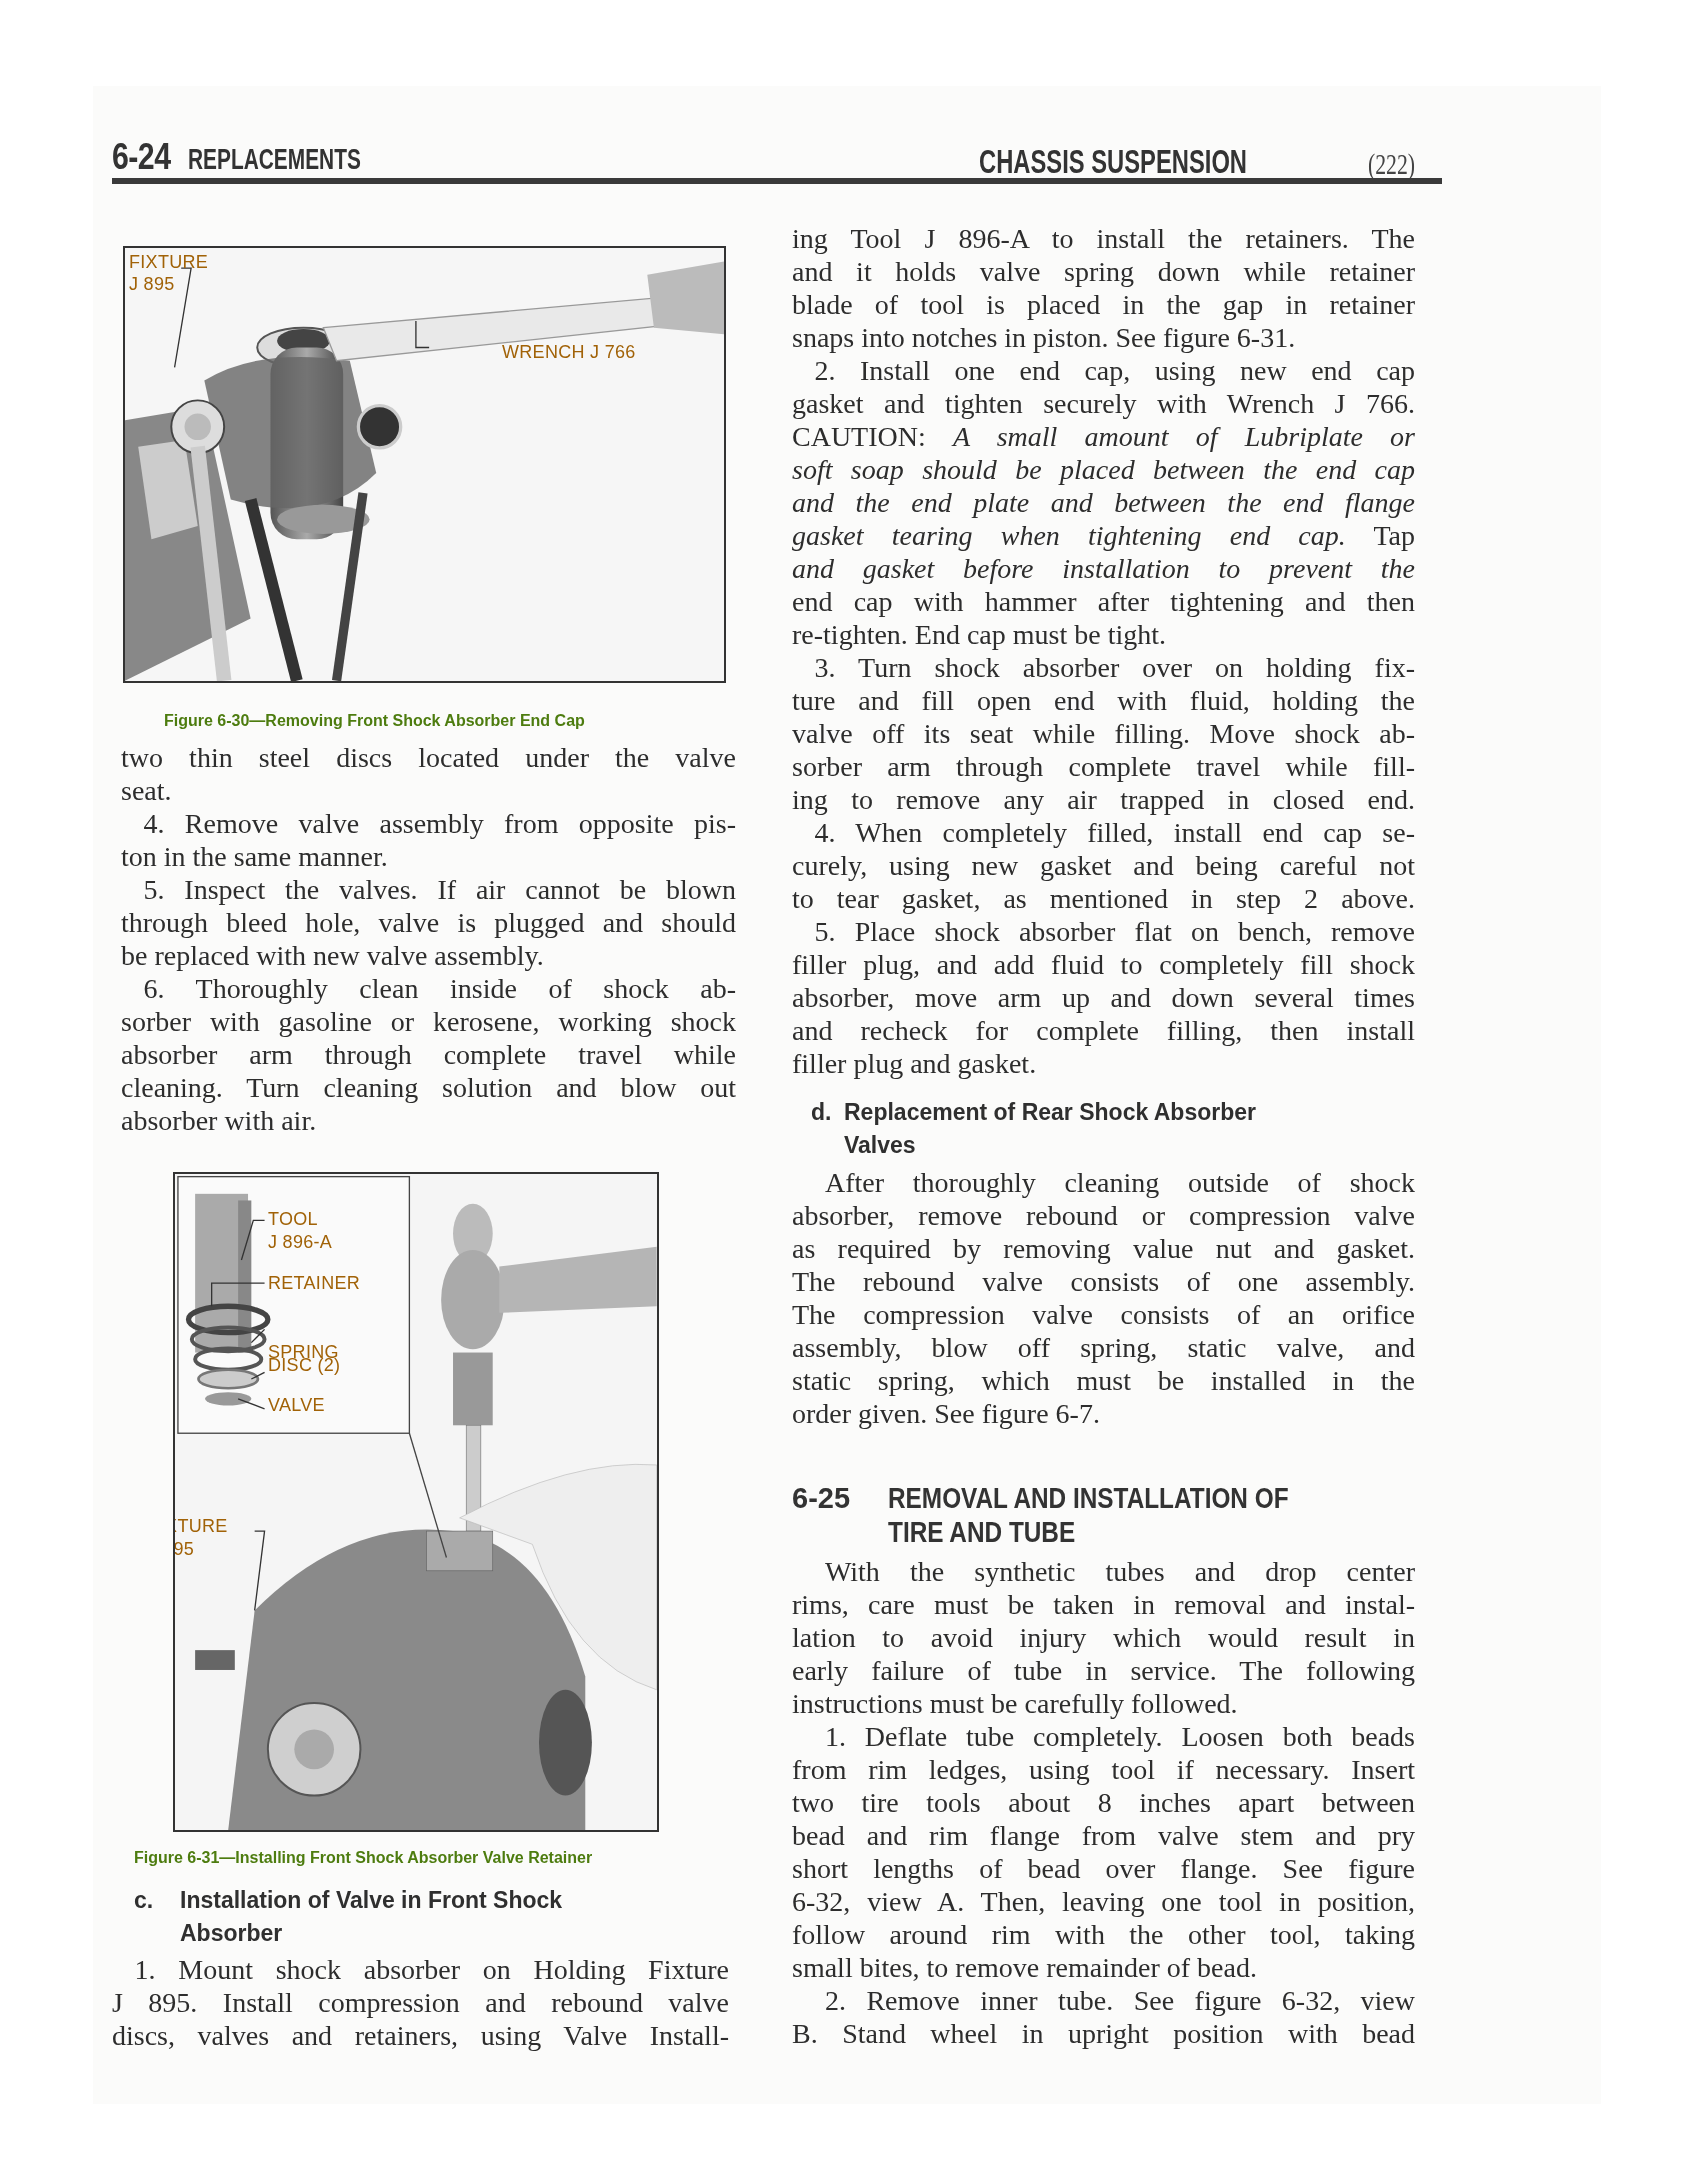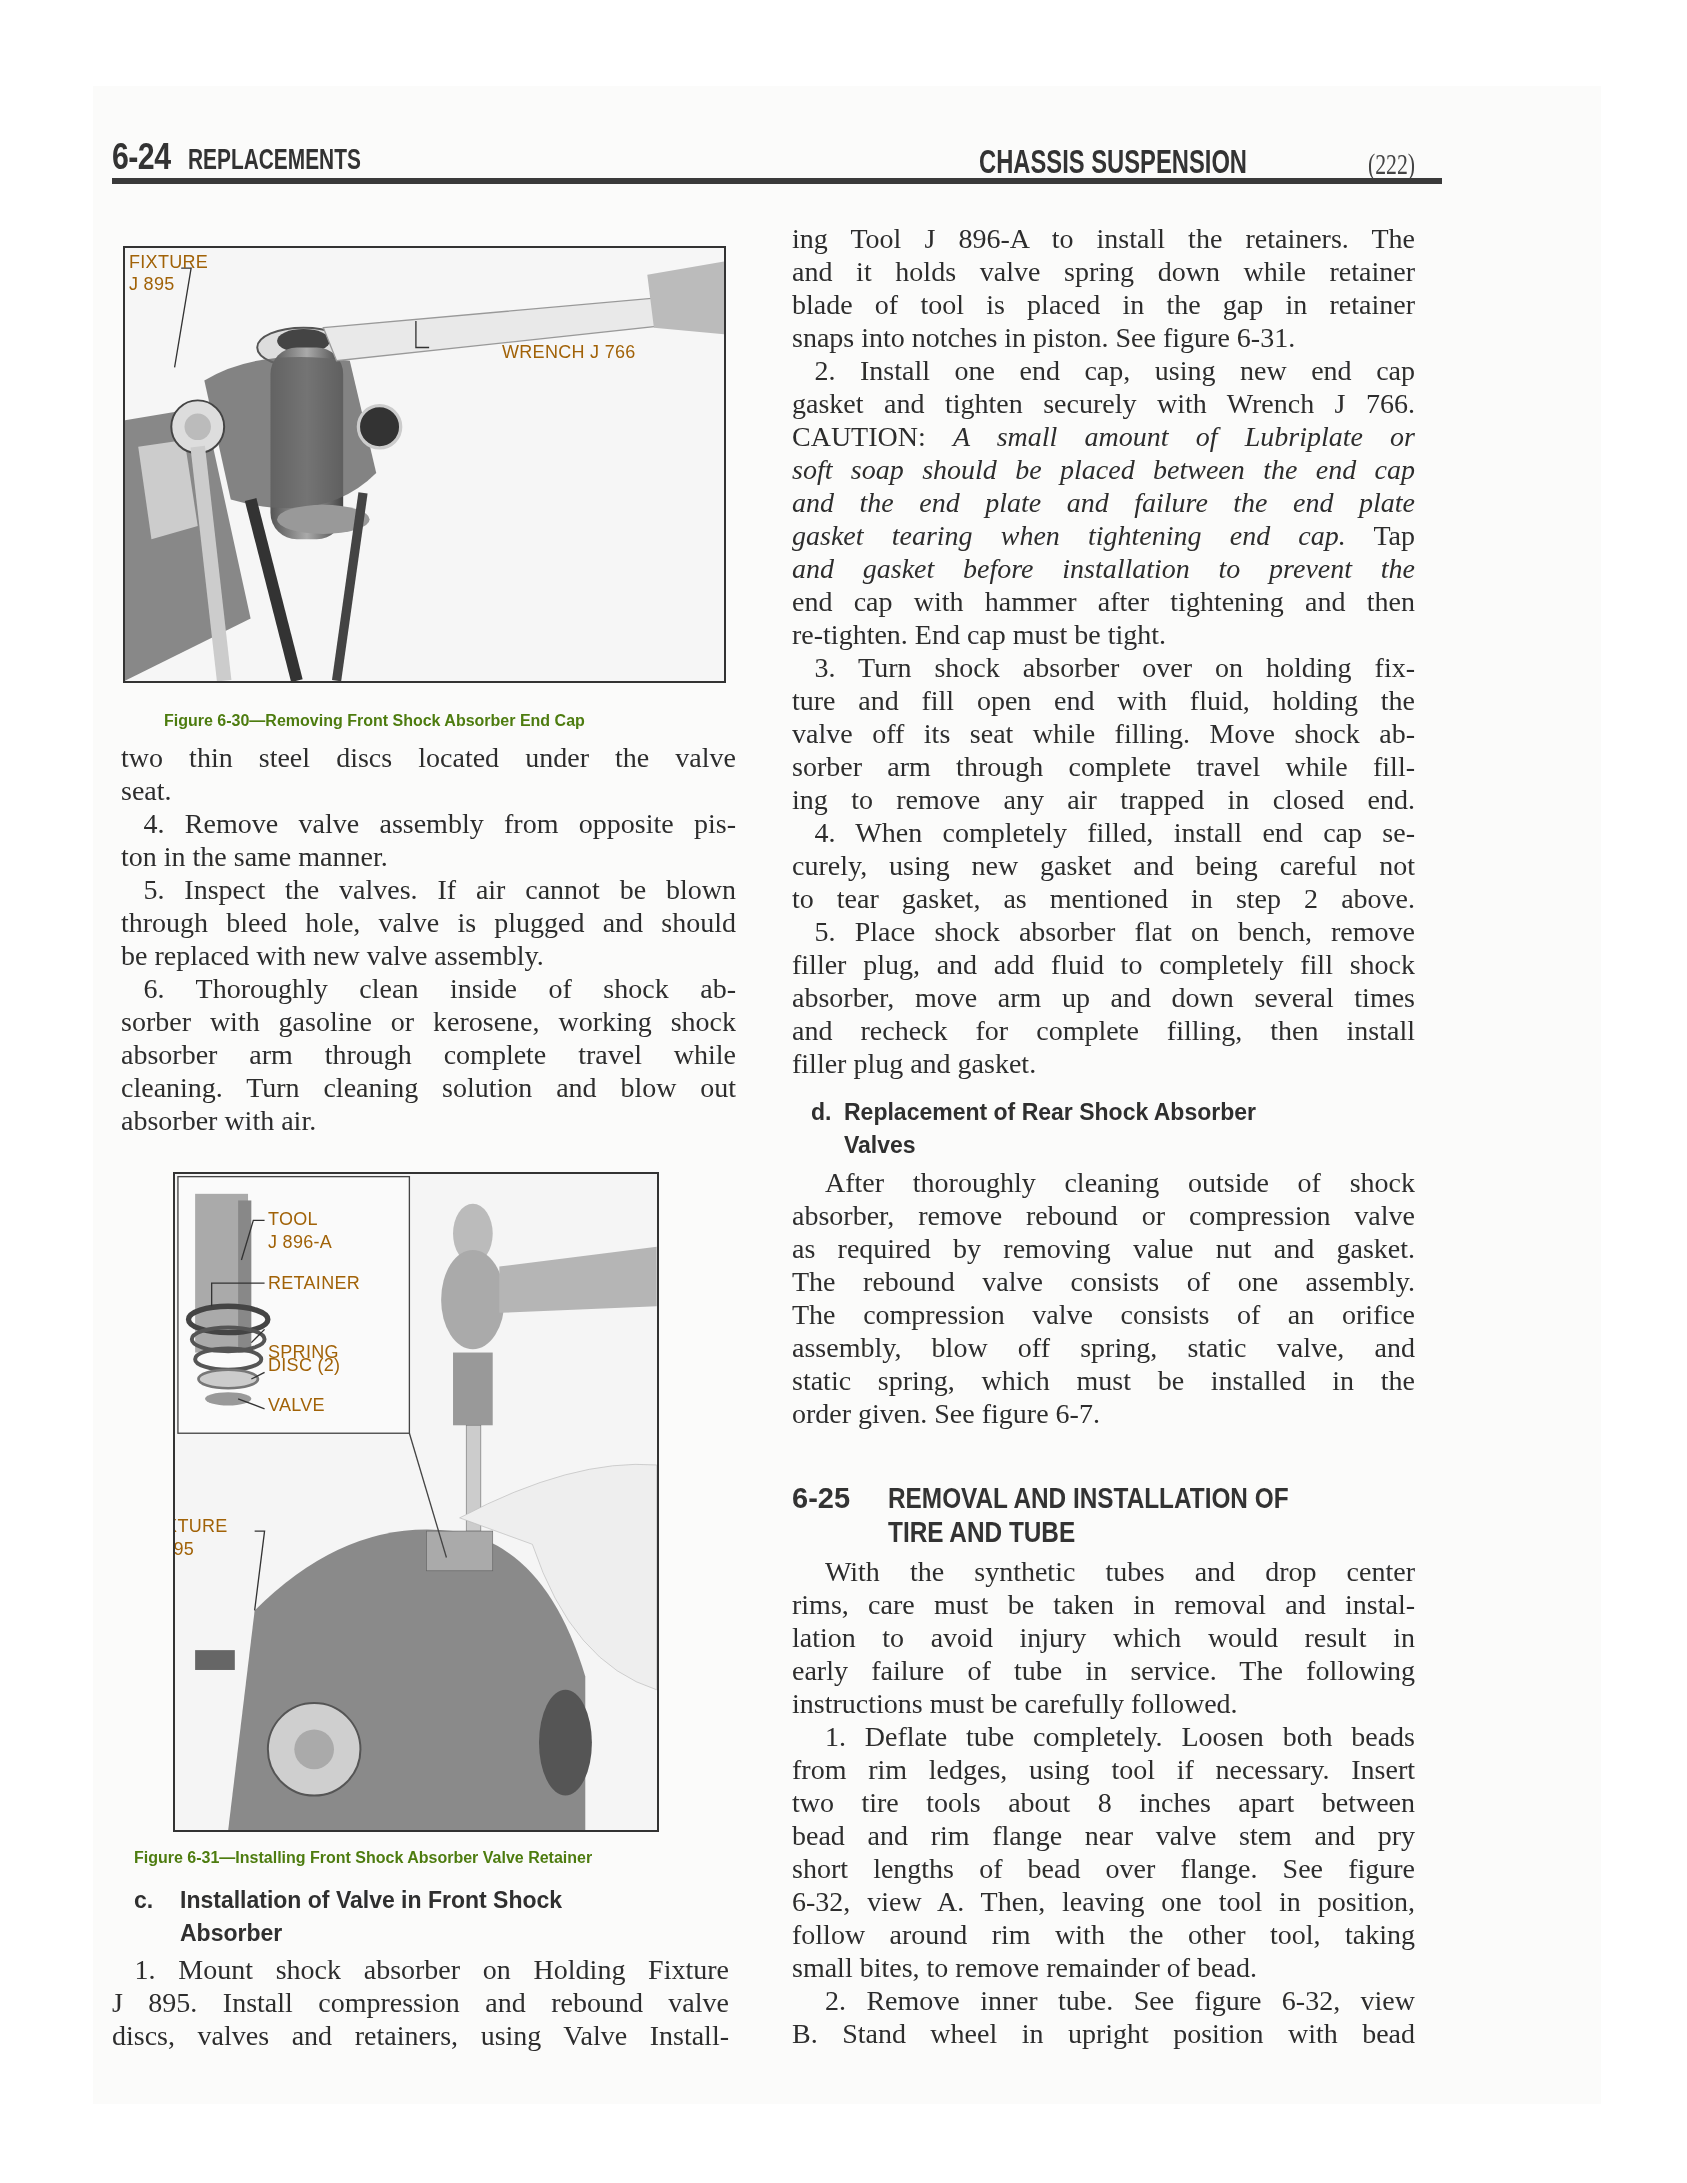--- a/index.html
+++ b/index.html
@@ -208,21 +208,21 @@
 
 <div class="col" style="left:792px; top:222px; width:623px;">
   <span class="line">ing Tool J 896-A to install the retainers. The</span>
   <span class="line">and it holds valve spring down while retainer</span>
   <span class="line">blade of tool is placed in the gap in retainer</span>
   <span class="line last">snaps into notches in piston. See figure 6-31.</span>
   <span class="line" style="padding-left:22.5px;">2. Install one end cap, using new end cap</span>
   <span class="line">gasket and tighten securely with Wrench J 766.</span>
   <span class="line"><span>CAUTION: </span><em>A small amount of Lubriplate or</em></span>
   <span class="line"><em>soft soap should be placed between the end cap</em></span>
-  <span class="line"><em>and the end plate and failure the end plate</em></span>
+  <span class="line"><em>and the end plate and between the end flange</em></span>
   <span class="line"><em>gasket tearing when tightening end cap.</em><span> Tap</span></span>
   <span class="line"><em>and gasket before installation to prevent the</em></span>
   <span class="line">end cap with hammer after tightening and then</span>
   <span class="line last">re-tighten. End cap must be tight.</span>
   <span class="line" style="padding-left:22.5px;">3. Turn shock absorber over on holding fix-</span>
   <span class="line">ture and fill open end with fluid, holding the</span>
   <span class="line">valve off its seat while filling. Move shock ab-</span>
   <span class="line">sorber arm through complete travel while fill-</span>
   <span class="line">ing to remove any air trapped in closed end.</span>
   <span class="line" style="padding-left:22.5px;">4. When completely filled, install end cap se-</span>
@@ -258,21 +258,21 @@
 </div>
 <div class="col" style="left:792px; top:1555px; width:623px;">
   <span class="line" style="padding-left:33px;">With the synthetic tubes and drop center</span>
   <span class="line">rims, care must be taken in removal and instal-</span>
   <span class="line">lation to avoid injury which would result in</span>
   <span class="line">early failure of tube in service. The following</span>
   <span class="line last">instructions must be carefully followed.</span>
   <span class="line" style="padding-left:33px;">1. Deflate tube completely. Loosen both beads</span>
   <span class="line">from rim ledges, using tool if necessary. Insert</span>
   <span class="line">two tire tools about 8 inches apart between</span>
-  <span class="line">bead and rim flange near valve stem and pry</span>
+  <span class="line">bead and rim flange from valve stem and pry</span>
   <span class="line">short lengths of bead over flange. See figure</span>
   <span class="line">6-32, view A. Then, leaving one tool in position,</span>
   <span class="line">follow around rim with the other tool, taking</span>
   <span class="line last">small bites, to remove remainder of bead.</span>
   <span class="line" style="padding-left:33px;">2. Remove inner tube. See figure 6-32, view</span>
   <span class="line">B. Stand wheel in upright position with bead</span>
 </div>
 
 
 </body></html>

